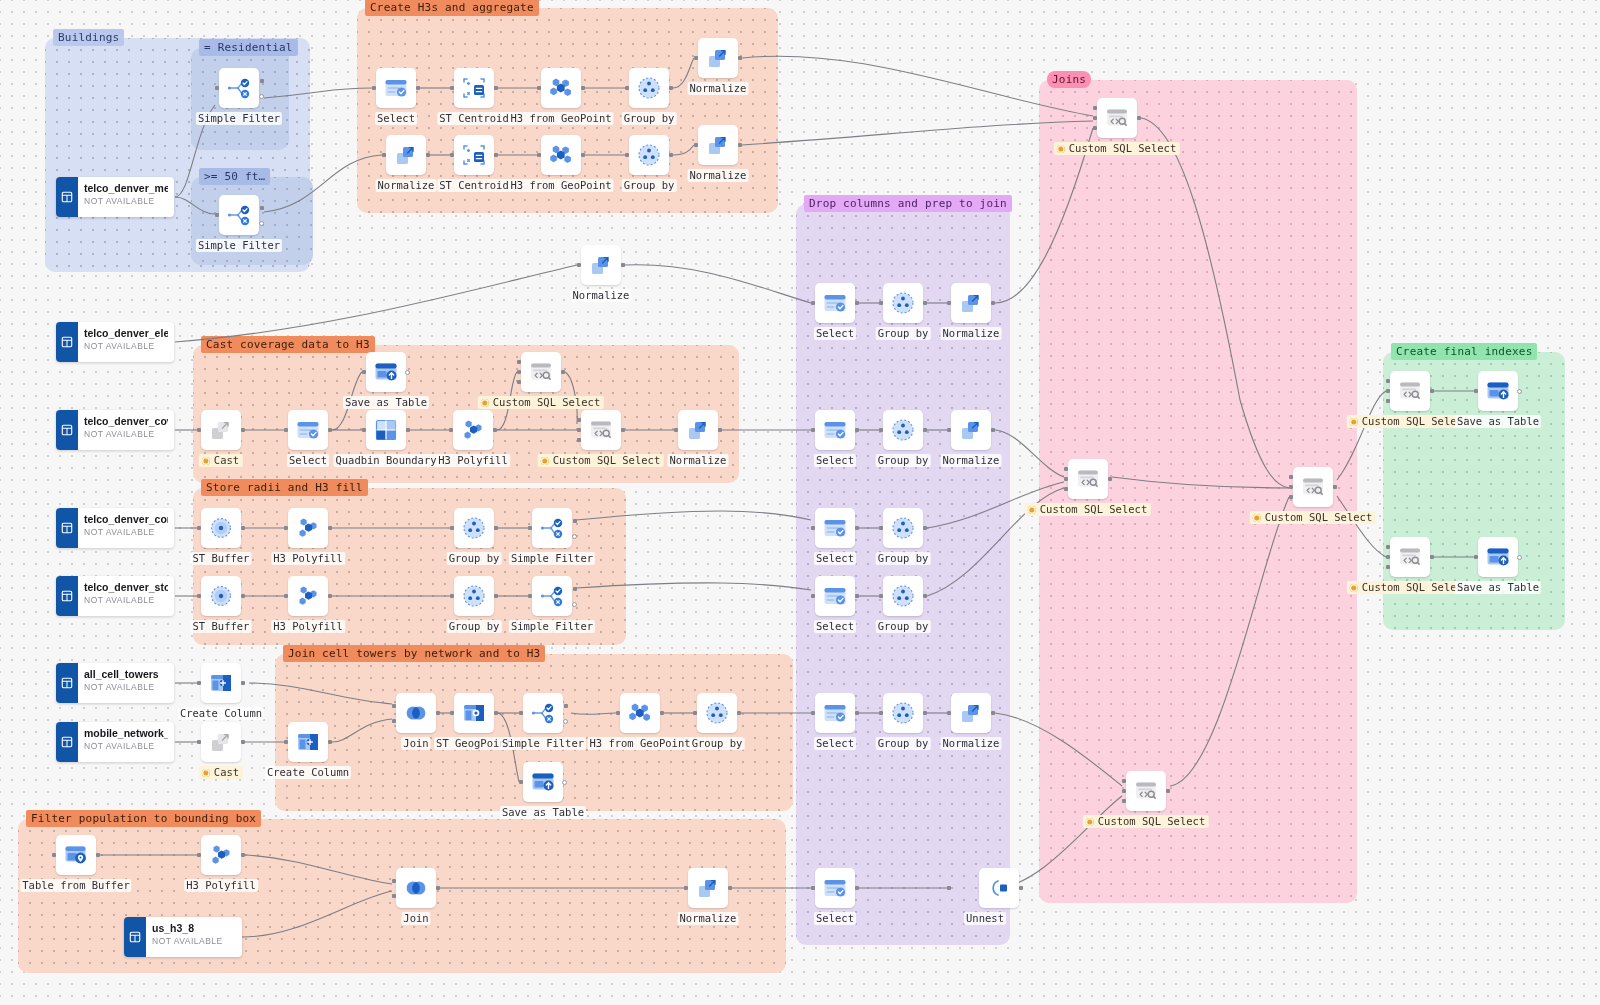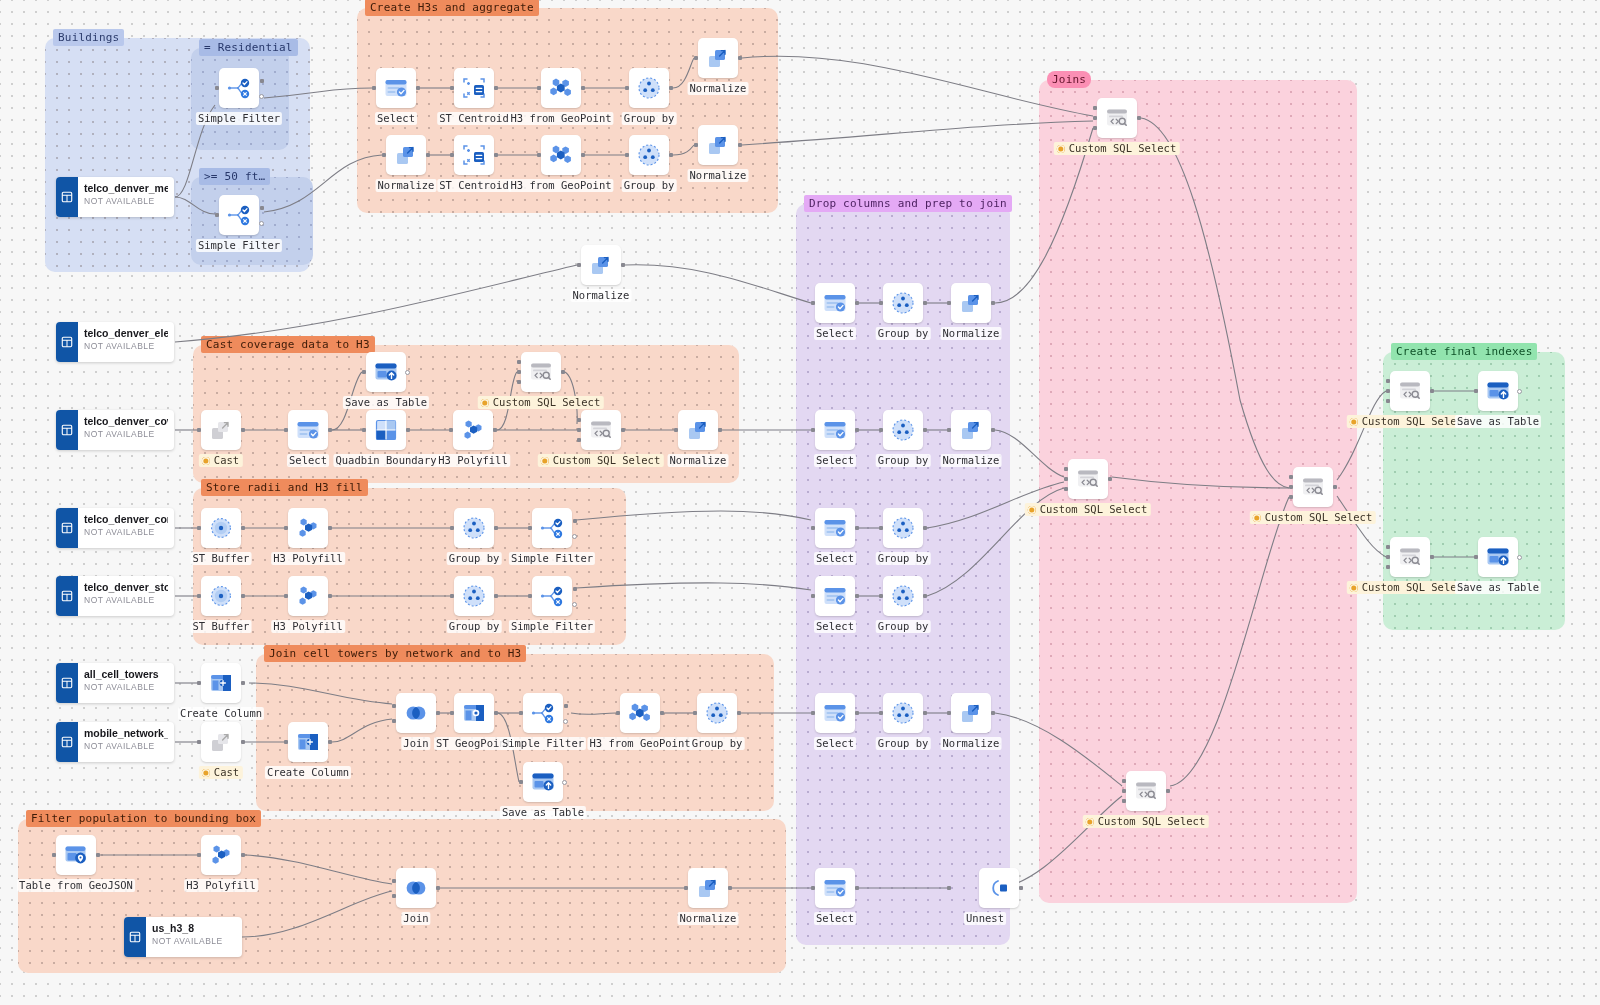--- a/index.html
+++ b/index.html
@@ -129,21 +129,21 @@
       </div>
       <div class="group g-orange" style="left: 357px; top: 8px; width: 421px; height: 205px;">
         <div class="group-chip chip-orange">Create H3s and aggregate</div>
       </div>
       <div class="group g-orange" style="left: 193px; top: 345px; width: 546px; height: 138px;">
         <div class="group-chip chip-orange">Cast coverage data to H3</div>
       </div>
       <div class="group g-orange" style="left: 193px; top: 488px; width: 433px; height: 157px; padding-left: 44px;">
         <div class="group-chip chip-orange">Store radii and H3 fill</div>
       </div>
-      <div class="group g-orange" style="left: 256px; top: 654px; width: 518px; height: 157px;">
+      <div class="group g-orange" style="left: 275px; top: 654px; width: 518px; height: 157px;">
         <div class="group-chip chip-orange">Join cell towers by network and to H3</div>
       </div>
       <div class="group g-orange" style="left: 18px; top: 819px; width: 768px; height: 154px;">
         <div class="group-chip chip-orange">Filter population to bounding box</div>
       </div>
       <div class="group g-purple" style="left: 796px; top: 204px; width: 214px; height: 741px;">
         <div class="group-chip chip-purple">Drop columns and prep to join</div>
       </div>
       <div class="group g-pink" style="left: 1039px; top: 80px; width: 318px; height: 823px;">
         <div class="group-chip chip-pink">Joins</div>
@@ -894,21 +894,21 @@
       <rect x="2.5" y="4.5" width="20" height="15" rx="2" fill="#a9c8f2"></rect>
       <rect x="2.5" y="4.5" width="20" height="4.5" rx="2" fill="#5b93e8"></rect>
       <rect x="4.5" y="11" width="9" height="7.5" rx="1" fill="#5b93e8"></rect>
       <circle cx="17.5" cy="16" r="5.4" fill="#1b5fc1"></circle>
       <path d="M17.5 12.8 a2.6 2.6 0 0 1 2.6 2.6 c0 2-2.6 4.3-2.6 4.3 s-2.6-2.3-2.6-4.3 a2.6 2.6 0 0 1 2.6-2.6z" fill="#fff"></path>
       <circle cx="17.5" cy="15.4" r="1" fill="#1b5fc1"></circle>
     </svg>
         </div>
         <span class="port l1"></span>
         <span class="port r1"></span>
-        <div class="label">Table from GeoJSON</div>
+        <div class="label">Table from Buffer</div>
       </div>
       <div class="node" style="left: 201px; top: 835px;">
         <div class="box">
           <svg width="26" height="26" viewBox="0 0 26 26">
       <path d="M8.6 3.4 l3.1 1.8 v3.6 L8.6 10.6 5.5 8.8 V5.2z" fill="#5b93e8"></path>
       <path d="M18.4 7.2 l3.1 1.8 v3.6 l-3.1 1.8 -3.1-1.8 V9z" fill="#5b93e8"></path>
       <path d="M7.6 14.6 l3.1 1.8 v3.6 l-3.1 1.8 -3.1-1.8 v-3.6z" fill="#5b93e8"></path>
       <path d="M13.6 8.4 l3.6 2.1 v4.2 l-3.6 2.1 -3.6-2.1 v-4.2z" fill="#1b5fc1"></path>
     </svg>
         </div>

